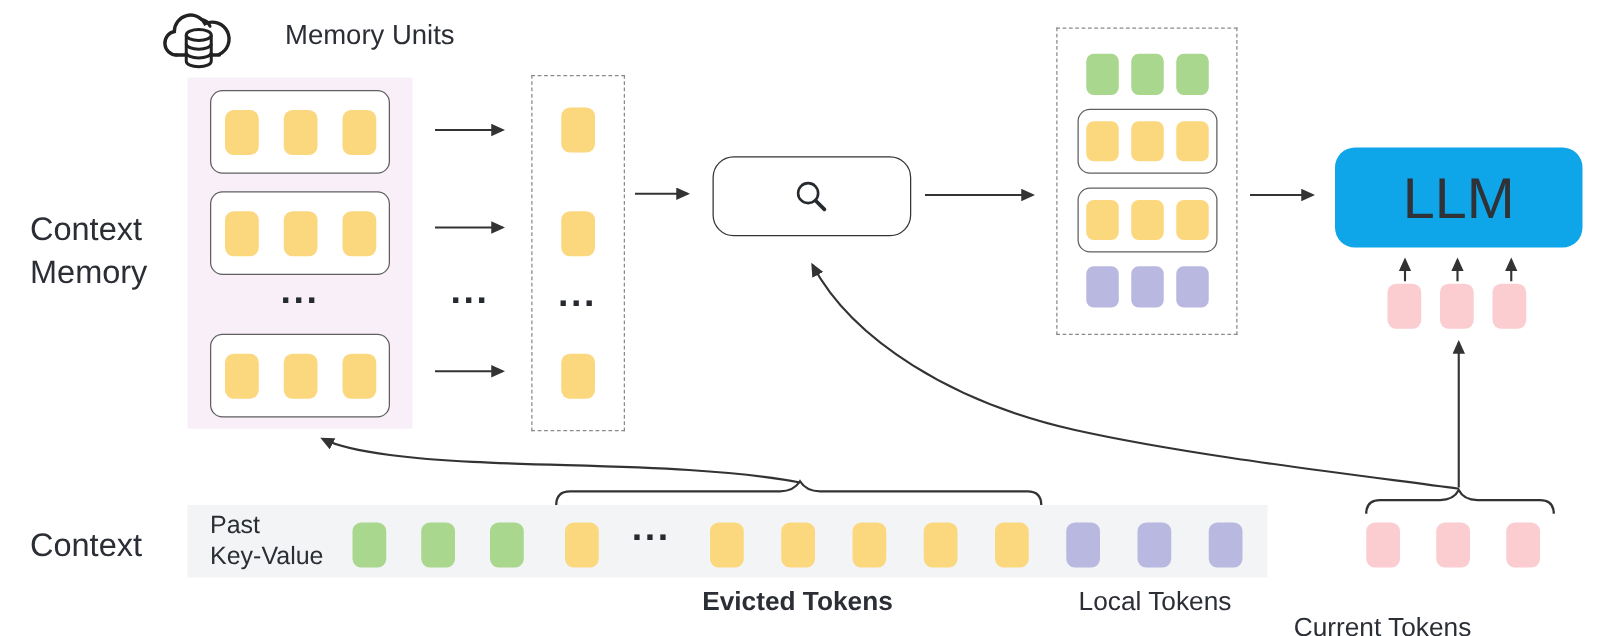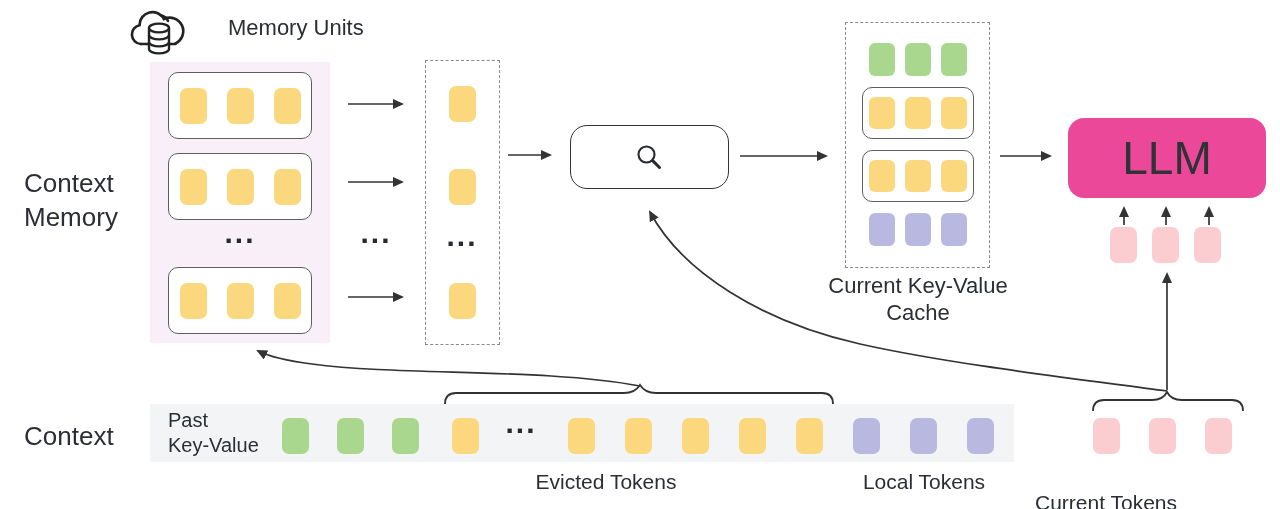--- a/index.html
+++ b/index.html
@@ -23,21 +23,21 @@
   .lookup{left:570px;top:125px;width:157px;height:62px;border:1.8px solid #333;
           border-radius:17px;background:#fff;display:flex;align-items:center;
           justify-content:center;gap:9px;font-size:26px;color:#26292e;}
   .cache-box{left:845px;top:22px;width:145px;height:246px;display:flex;flex-direction:column;
              align-items:center;padding-top:20px;box-sizing:border-box;gap:11px;}
   .cache-row{display:flex;gap:10px;}
   .cache-row .token{width:26px;height:33px;border-radius:6px;}
   .cache-unit{width:110px;height:50px;background:#fff;border:1.3px solid #5f5f5f;
               border-radius:10px;display:flex;align-items:center;justify-content:center;gap:10px;}
   .cache-unit .token{width:26px;height:32px;border-radius:6px;}
-  .llm-box{left:1068px;top:118px;width:198px;height:80px;background:#ec4899;border-radius:16px;
+  .llm-box{left:1068px;top:118px;width:198px;height:80px;background:#0ea5e9;border-radius:16px;
            display:flex;align-items:center;justify-content:center;font-size:46px;color:#2f3237;}
   .token-row{display:flex;}
   .input-bar{left:150px;top:404px;width:864px;height:58px;background:#f2f4f5;}
   .kv-label{font-size:20px;line-height:25px;}
   svg.overlay{position:absolute;left:0;top:0;pointer-events:none;}
   .icon-svg{display:block;}
 </style>
 </head>
 <body>
 
@@ -117,22 +117,20 @@
         <div class="token" style="background: rgb(251, 215, 126);"></div>
         <div class="token" style="background: rgb(251, 215, 126);"></div>
         <div class="token" style="background: rgb(251, 215, 126);"></div>
       </div>
     <div class="cache-row">
         <div class="token" style="background: rgb(185, 184, 224);"></div>
         <div class="token" style="background: rgb(185, 184, 224);"></div>
         <div class="token" style="background: rgb(185, 184, 224);"></div>
       </div>
   </div>
-  <div class="abs label-md pre center" style="left:828px;top:272px;width:180px;">Current Key-Value
-Cache</div>
 
   <div class="abs llm-box">
     <span>LLM</span>
   </div>
   <div class="abs token-row" style="left:1110px;top:227px;gap:15px;">
       <div class="token" style="background: rgb(251, 204, 208);"></div>
       <div class="token" style="background: rgb(251, 204, 208);"></div>
       <div class="token" style="background: rgb(251, 204, 208);"></div>
     </div>
 
@@ -160,21 +158,21 @@
       <div class="token" style="background: rgb(185, 184, 224);"></div>
       <div class="token" style="background: rgb(185, 184, 224);"></div>
       <div class="token" style="background: rgb(185, 184, 224);"></div>
     </div>
   <div class="abs token-row" style="left:1093px;top:418px;gap:29px;">
       <div class="token" style="background: rgb(251, 204, 208);"></div>
       <div class="token" style="background: rgb(251, 204, 208);"></div>
       <div class="token" style="background: rgb(251, 204, 208);"></div>
     </div>
 
-  <div class="abs label-sm center" style="left:526px;top:470px;width:160px;">Evicted Tokens</div>
+  <div class="abs label-sm center" style="left:558px;top:470px;width:160px;font-weight:bold;">Evicted Tokens</div>
   <div class="abs label-sm center" style="left:844px;top:470px;width:160px;">Local Tokens</div>
   <div class="abs label-sm center" style="left:1026px;top:470px;width:160px;margin-top:21px;">Current Tokens</div>
 
   <svg class="overlay" width="1280" height="509" viewBox="0 0 1280 509">
     <defs>
       <marker id="ah" markerUnits="userSpaceOnUse" markerWidth="14" markerHeight="12" refX="9" refY="5" orient="auto">
         <path d="M0,0 L11,5 L0,10 Z" fill="#333"></path>
       </marker>
     </defs>
     <g stroke="#333" stroke-width="1.7" fill="none">

